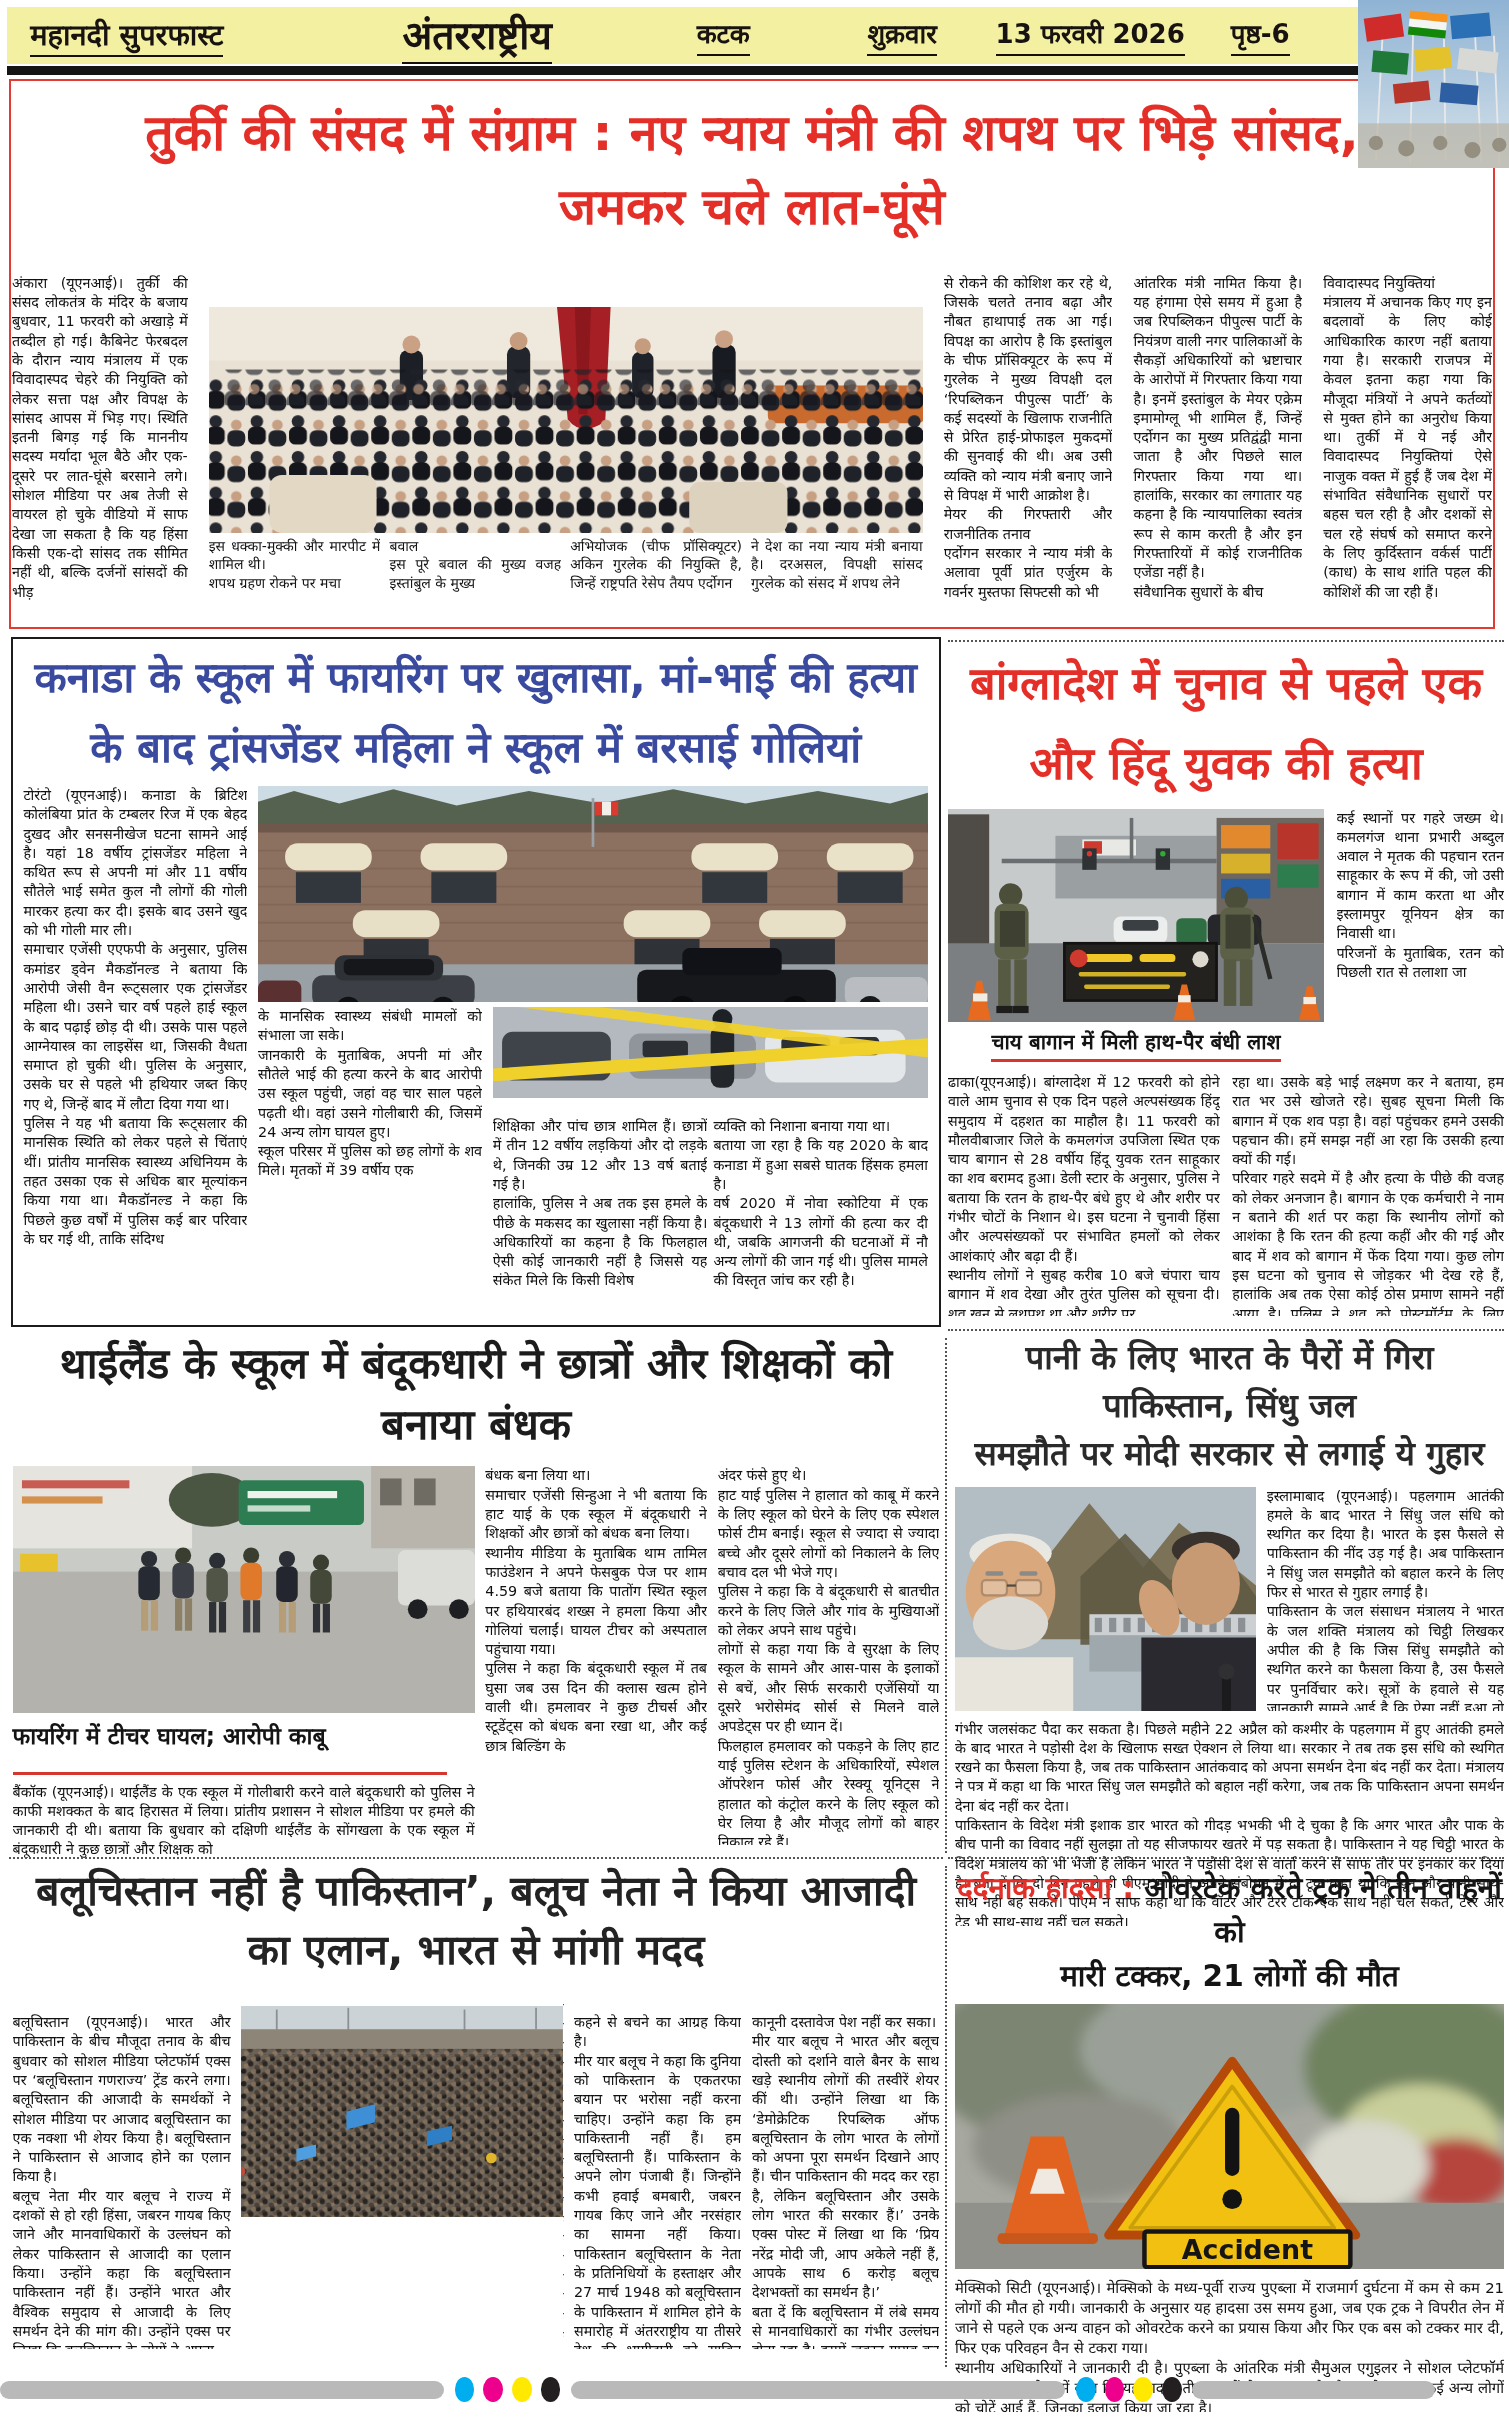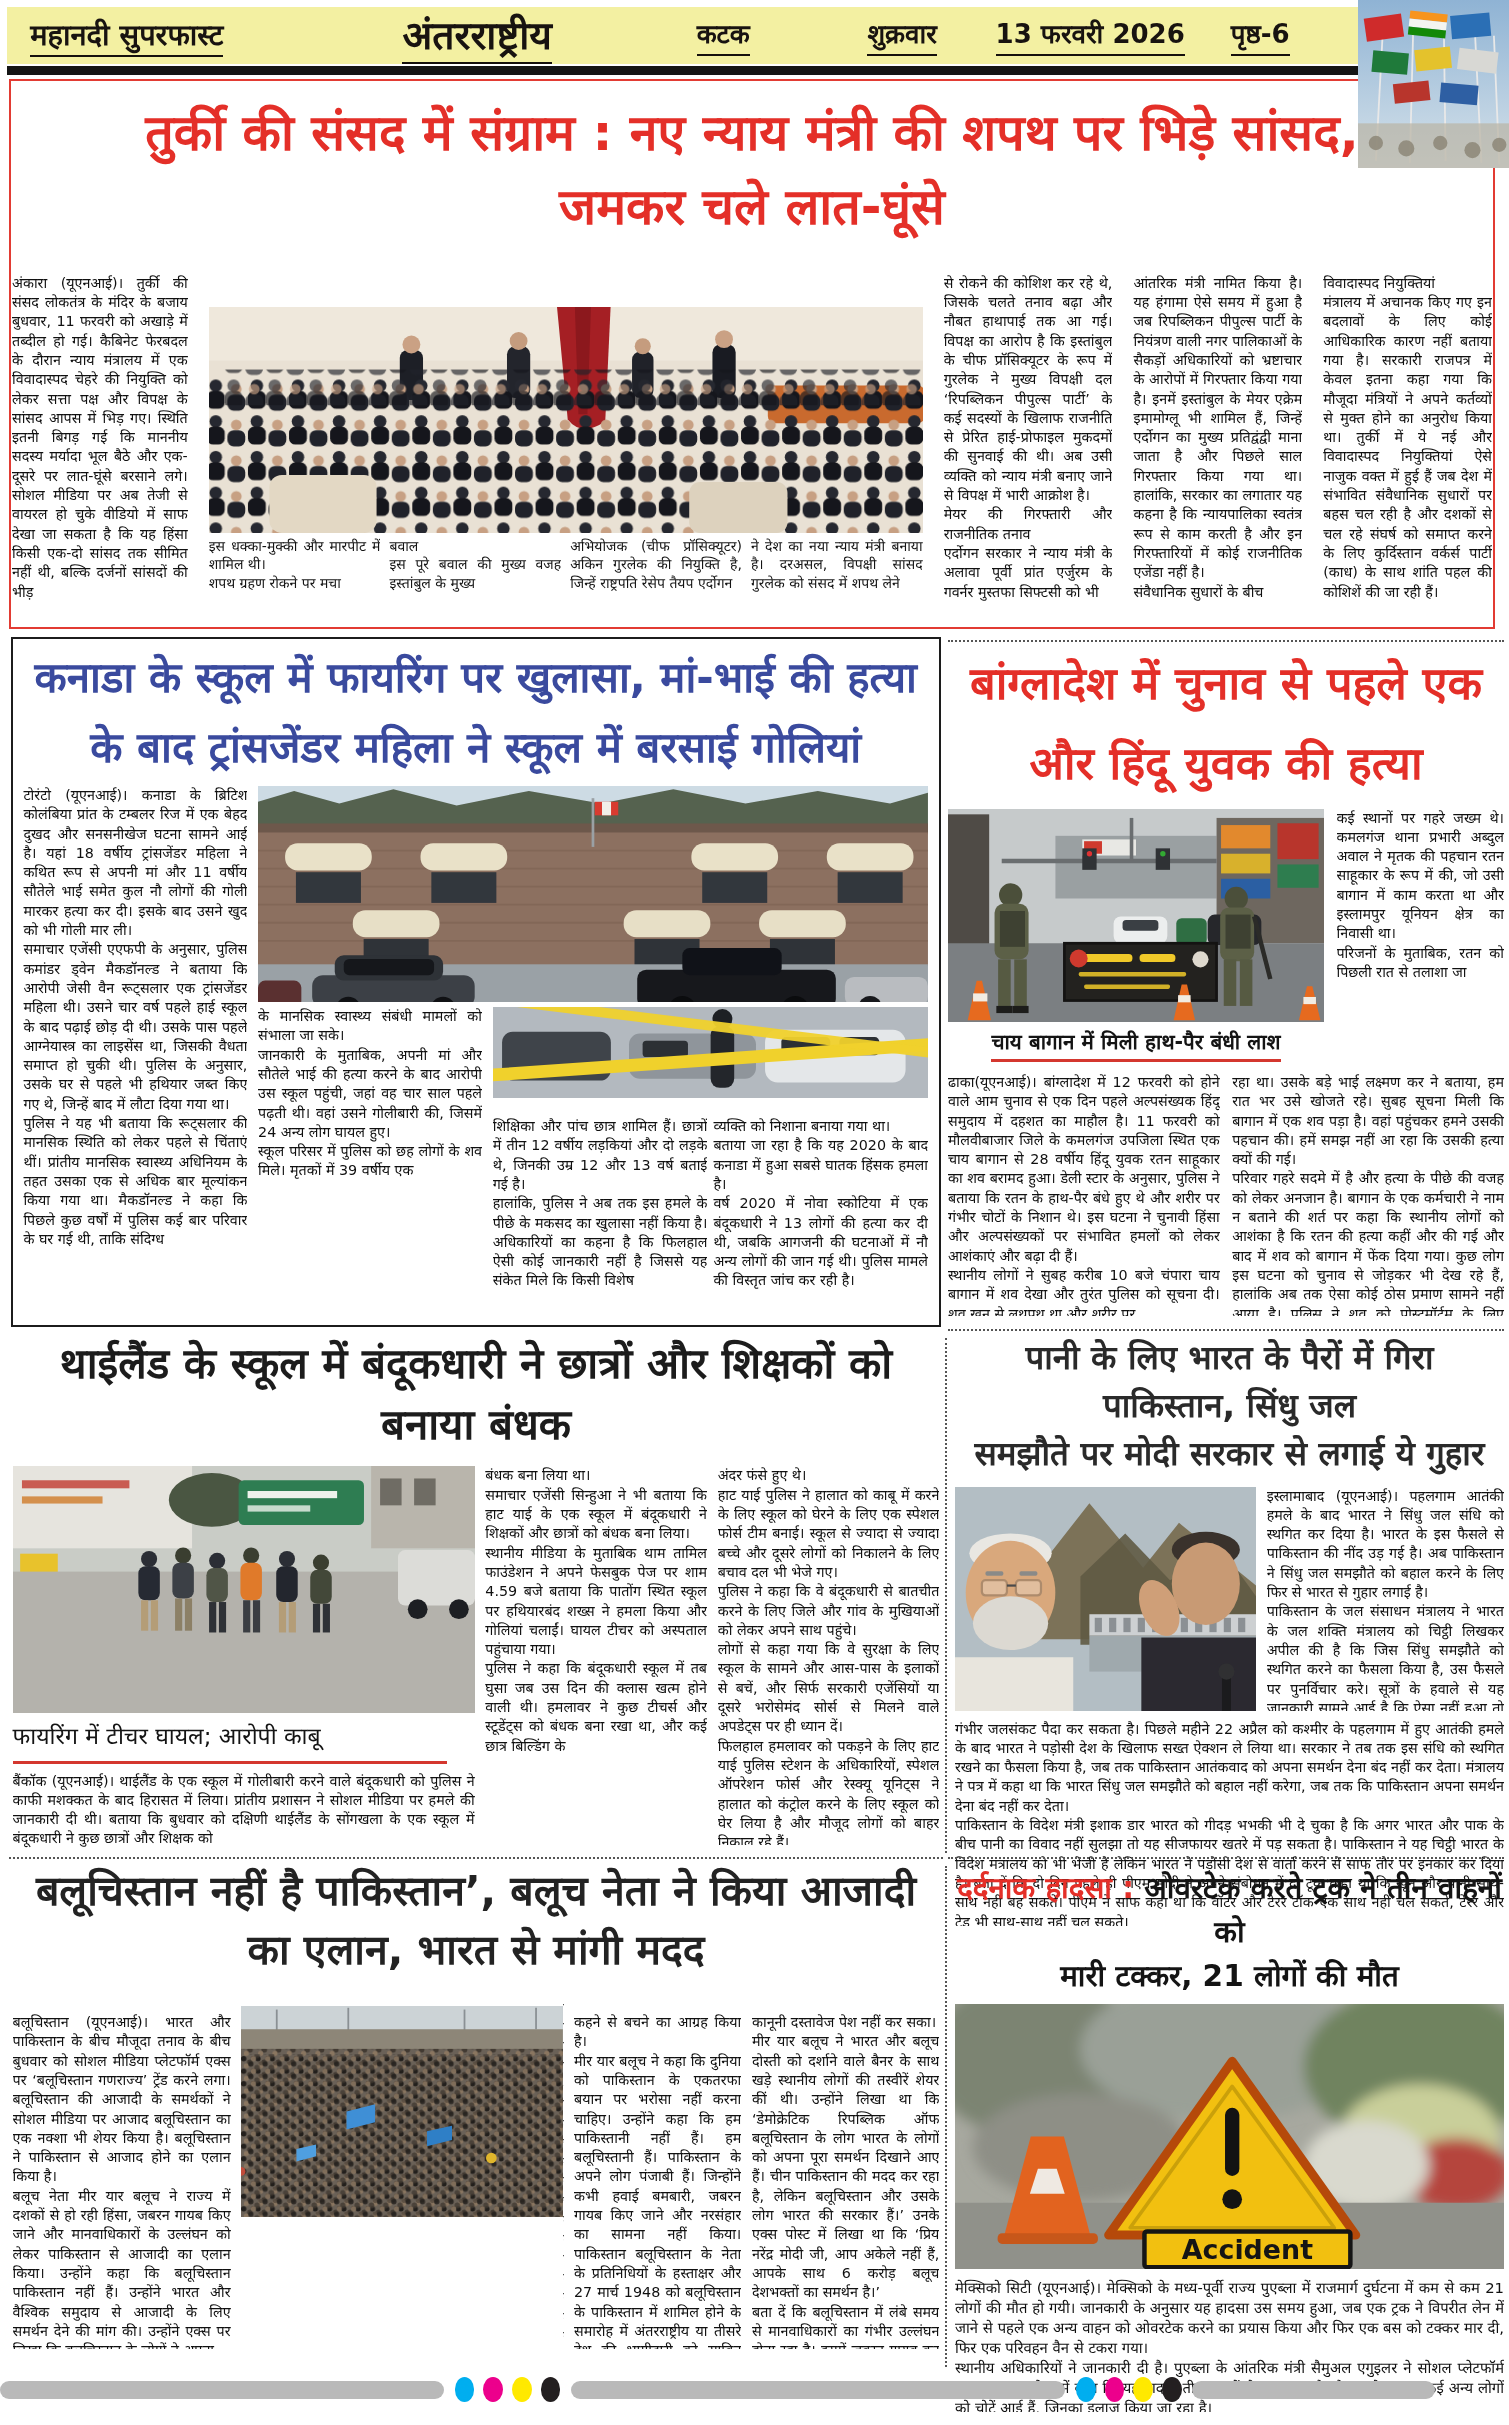--- a/index.html
+++ b/index.html
@@ -63,22 +63,22 @@
   .b-cap span{display:inline-block;border-bottom:3.6px solid #d4372f;padding-bottom:3.6px;}
   .b-side{flex:1;}
   .b-cols{display:flex;gap:12.5px;margin-top:5.4px;height:243px;}
   .b-col{flex:1;}
   
   .thai{position:absolute;left:9px;top:1334px;width:934px;height:521px;}
   .th-h{color:#1c1c1c;font-size:42px;}
   .th-row{display:flex;gap:10.7px;margin-top:10.7px;height:379px;padding:0 3.6px;}
   .th-left{width:462px;}
   .th-photo{height:247px;}
-  .th-sub{margin-top:9px;font-size:23px;font-weight:normal;line-height:1.3;
-          border-bottom:3.6px solid #d4372f;padding-bottom:9px;width:94%;}
+  .th-sub{margin-top:9px;font-size:23px;font-weight:bold;line-height:1.3;
+          border-bottom:3.6px solid #d4372f;padding-bottom:20px;width:94%;}
   .th-lead{margin-top:7.2px;}
   .th-colAB{flex:1;}
   
   .pak{position:absolute;left:955px;top:1334px;width:549px;height:565px;}
   .p-h{color:#2a2a2a;font-size:33px;}
   .p-row{display:flex;gap:10.7px;margin-top:9px;height:224px;}
   .p-photo{width:301px;}
   .p-side{flex:1;}
   .p-bottom{margin-top:9px;height:206px;}
   

